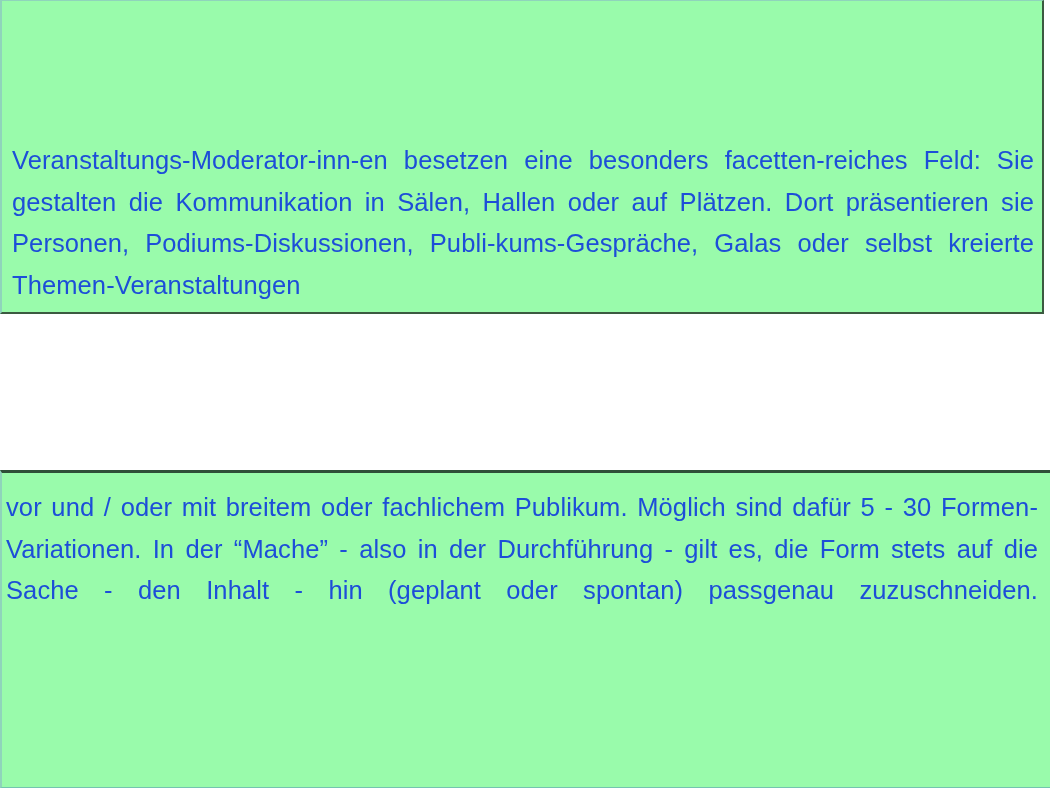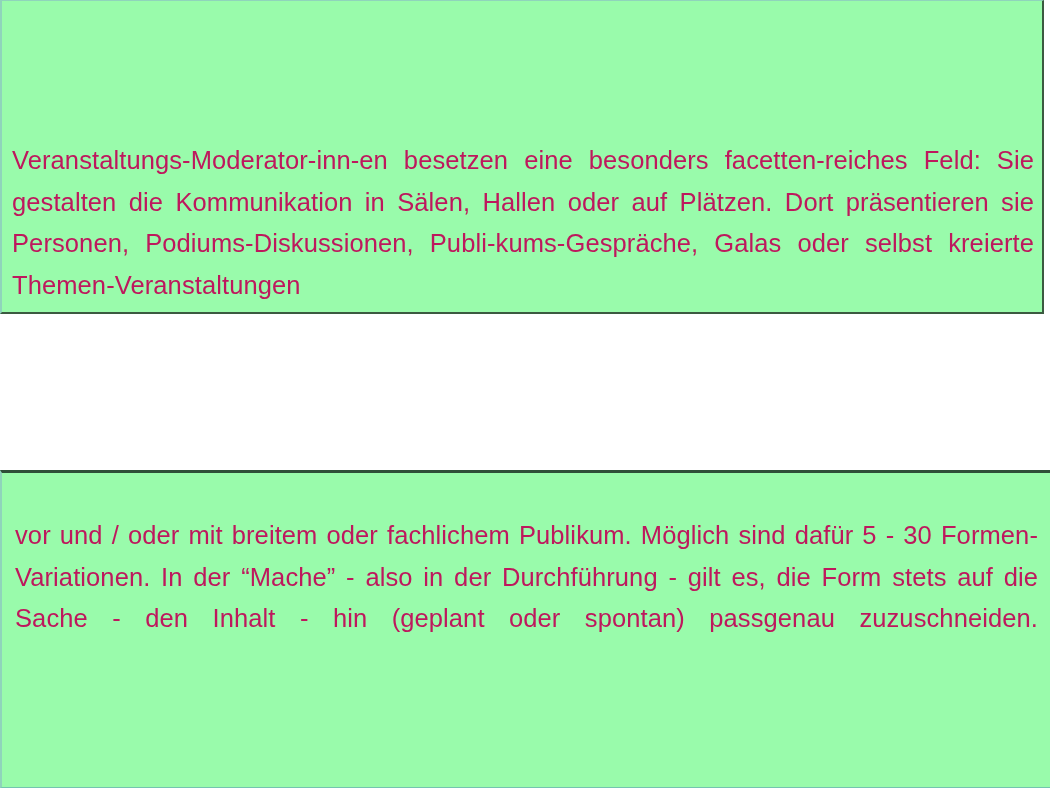--- a/index.html
+++ b/index.html
@@ -40,37 +40,36 @@
     width: 1050px;
     height: 318px;
     border-right: none;
     border-bottom: 1px solid #74c4b0;
     border-top: 3px solid #2f4f38;
   }
 
   .body-text {
     position: absolute;
     margin: 0;
-    color: #be185d;
+    color: #1d4ed8;
     font-size: 25.5px;
     line-height: 41.5px;
     text-align: justify;
     text-justify: inter-word;
     letter-spacing: 0.1px;
   }
   .panel-top .body-text {
     left: 10px;
     right: 8px;
     top: 139px;
   }
   .panel-bottom .body-text {
-    left: 13px;
+    left: 4px;
     right: 12px;
     top: 14px;
-    margin-top: 28px;
   }
   
   .body-text::after {
     content: "";
     display: inline-block;
     width: 100%;
   }
 
   
   .title-band {

